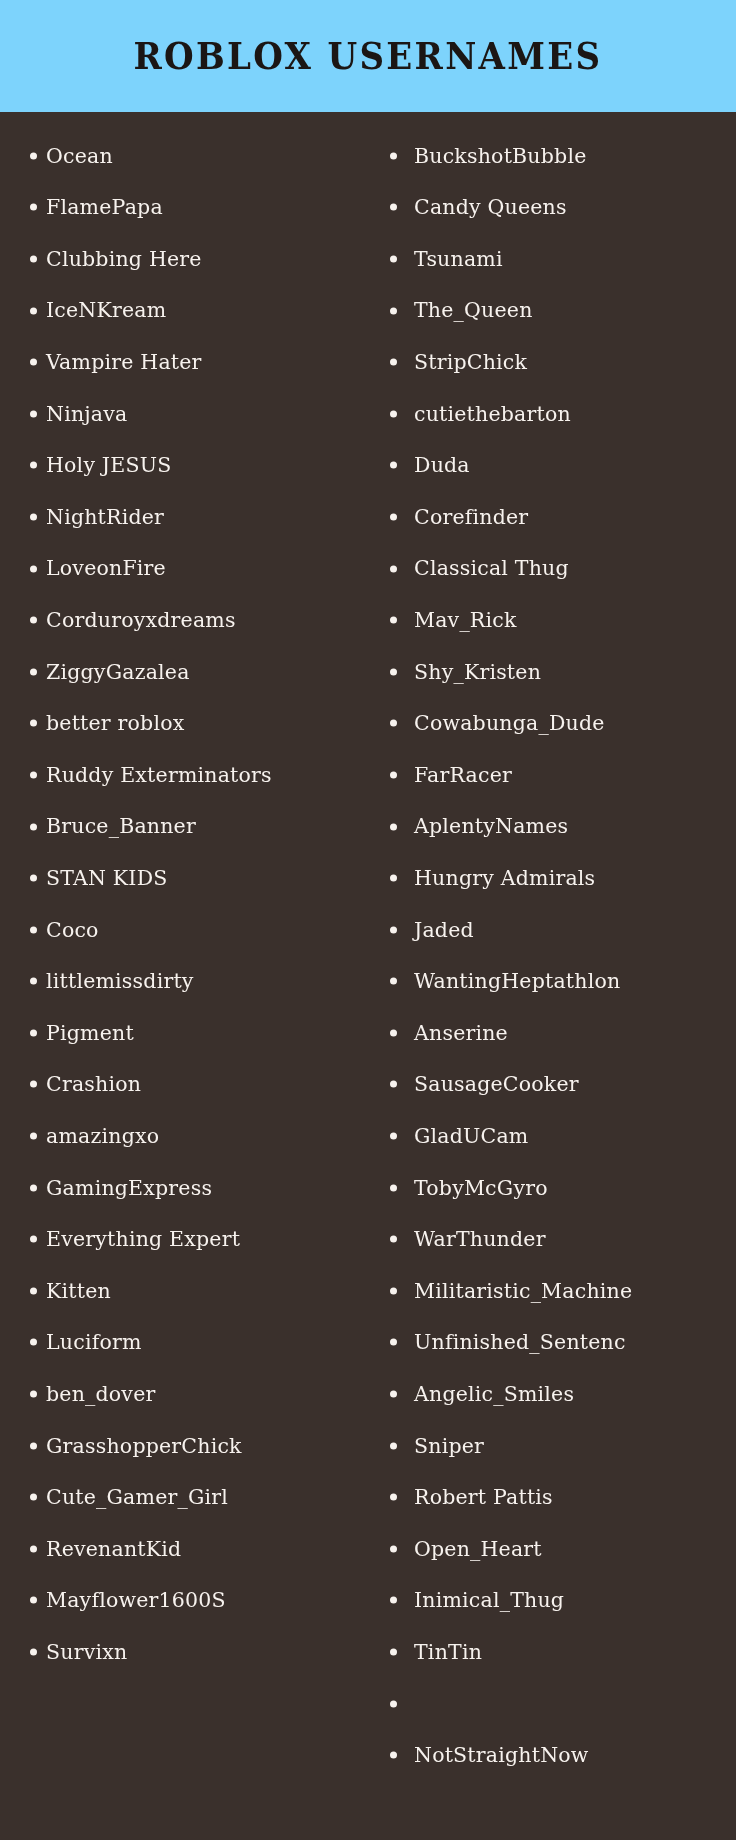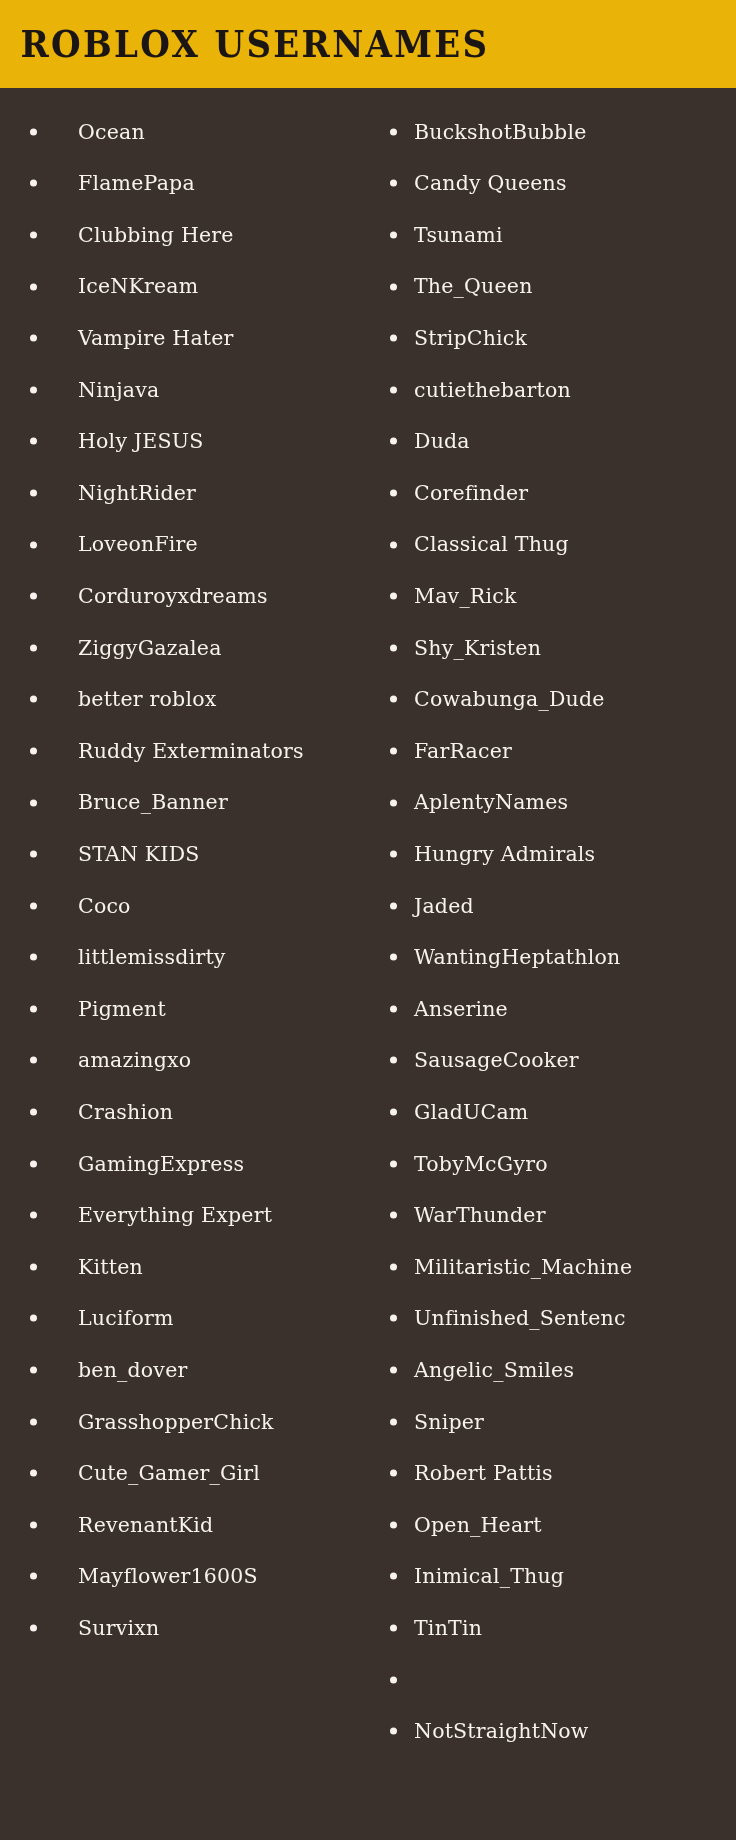--- a/index.html
+++ b/index.html
@@ -15,24 +15,25 @@
   }
   .page {
     position: relative;
     width: 736px;
     height: 1840px;
     background: #3a302c;
     box-sizing: border-box;
   }
   .header {
     width: 100%;
-    background: #eab308;
-    height: 88px;
+    background: #7dd3fc;
+    height: 112px;
     display: flex;
     align-items: center;
+    justify-content: center;
     box-sizing: border-box;
   }
   .header-title {
     font-family: "DejaVu Serif", serif;
     font-weight: bold;
     font-size: 37px;
     letter-spacing: 2.5px;
     color: #1b1614;
     text-transform: uppercase;
     text-align: center;
@@ -59,21 +60,21 @@
     color: #f7f2ee;
     font-family: "DejaVu Serif", serif;
     font-size: 20.5px;
     line-height: 51.6px;
     height: 51.6px;
     padding-left: 50px;
     white-space: nowrap;
     overflow: hidden;
     letter-spacing: 0.2px;
   }
-  .col-left li { padding-left: 78px; }
+  .col-left li { padding-left: 46px; }
   .col-right li { padding-left: 46px; }
   .col li::before {
     content: "";
     position: absolute;
     left: 30px;
     top: 50%;
     transform: translateY(-50%);
     width: 7px;
     height: 7px;
     border-radius: 50%;
@@ -108,22 +109,22 @@
           <li><span class="item-text">LoveonFire</span></li>
           <li><span class="item-text">Corduroyxdreams</span></li>
           <li><span class="item-text">ZiggyGazalea</span></li>
           <li><span class="item-text">better roblox</span></li>
           <li><span class="item-text">Ruddy Exterminators</span></li>
           <li><span class="item-text">Bruce_Banner</span></li>
           <li><span class="item-text">STAN KIDS</span></li>
           <li><span class="item-text">Coco</span></li>
           <li><span class="item-text">littlemissdirty</span></li>
           <li><span class="item-text">Pigment</span></li>
+          <li><span class="item-text">Crashion</span></li>
           <li><span class="item-text">amazingxo</span></li>
-          <li><span class="item-text">Crashion</span></li>
           <li><span class="item-text">GamingExpress</span></li>
           <li><span class="item-text">Everything Expert</span></li>
           <li><span class="item-text">Kitten</span></li>
           <li><span class="item-text">Luciform</span></li>
           <li><span class="item-text">ben_dover</span></li>
           <li><span class="item-text">GrasshopperChick</span></li>
           <li><span class="item-text">Cute_Gamer_Girl</span></li>
           <li><span class="item-text">RevenantKid</span></li>
           <li><span class="item-text">Mayflower1600S</span></li>
           <li><span class="item-text">Survixn</span></li>

